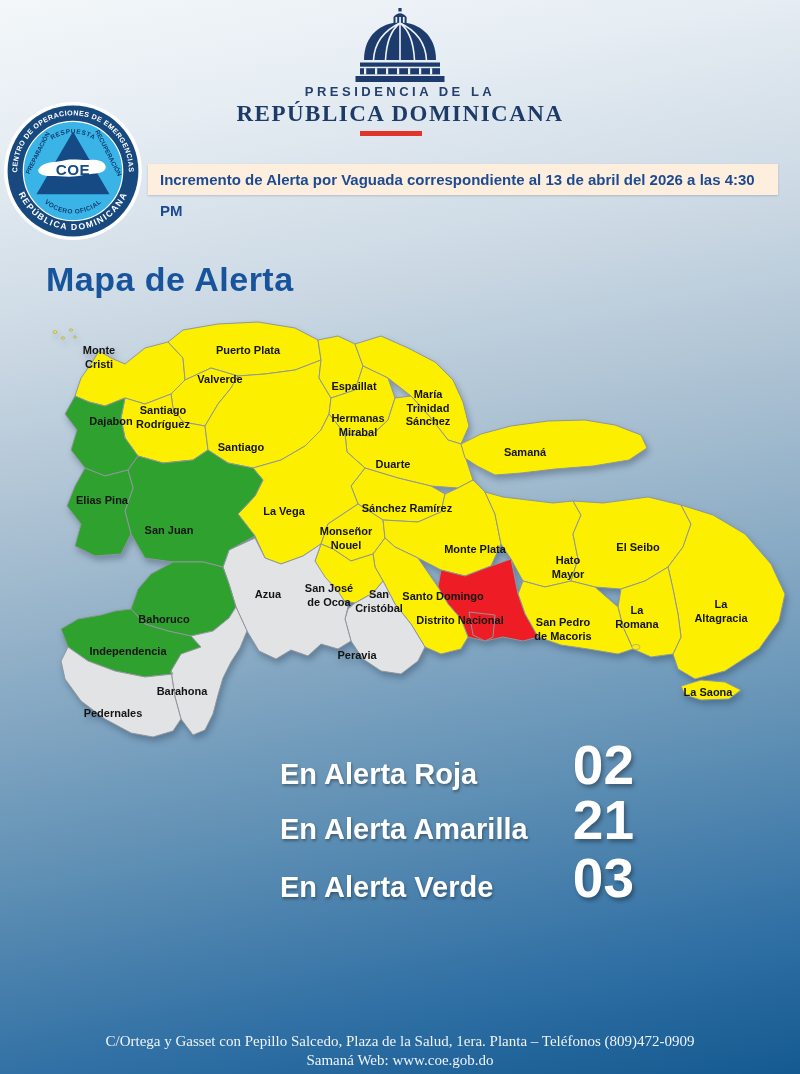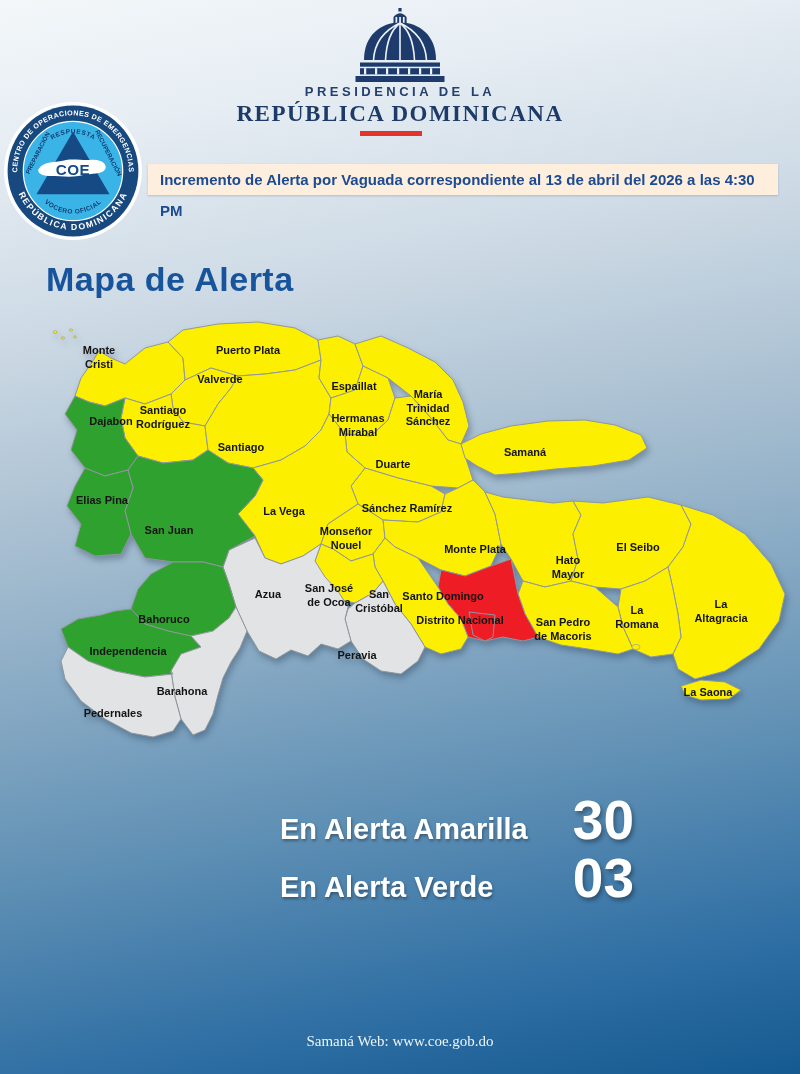--- a/index.html
+++ b/index.html
@@ -213,26 +213,31 @@
           <text x="69" y="186" class="prov-label"><tspan x="69" dy="0">Elias Pina</tspan></text>
           <text x="131" y="305" class="prov-label"><tspan x="131" dy="0">Bahoruco</tspan></text>
           <text x="95" y="337" class="prov-label"><tspan x="95" dy="0">Independencia</tspan></text>
           <text x="149" y="377" class="prov-label"><tspan x="149" dy="0">Barahona</tspan></text>
           <text x="80" y="399" class="prov-label"><tspan x="80" dy="0">Pedernales</tspan></text>
           <text x="675" y="378" class="prov-label"><tspan x="675" dy="0">La Saona</tspan></text>
         </g>
     </g>
   </svg>
 
+  <div class="sum-row row-0">
+    <span class="lbl">En Alerta Roja</span>
+    <span class="cnt">02</span>
+  </div>
   <div class="sum-row row-1">
     <span class="lbl">En Alerta Amarilla</span>
-    <span class="cnt">30</span>
+    <span class="cnt">21</span>
   </div>
   <div class="sum-row row-2">
     <span class="lbl">En Alerta Verde</span>
     <span class="cnt">03</span>
   </div>
 
   <div class="footer">
+    <div>C/Ortega y Gasset con Pepillo Salcedo, Plaza de la Salud, 1era. Planta – Teléfonos (809)472-0909</div>
     <div>Samaná Web: www.coe.gob.do</div>
   </div>
 
 </div>
 
 </body></html>

